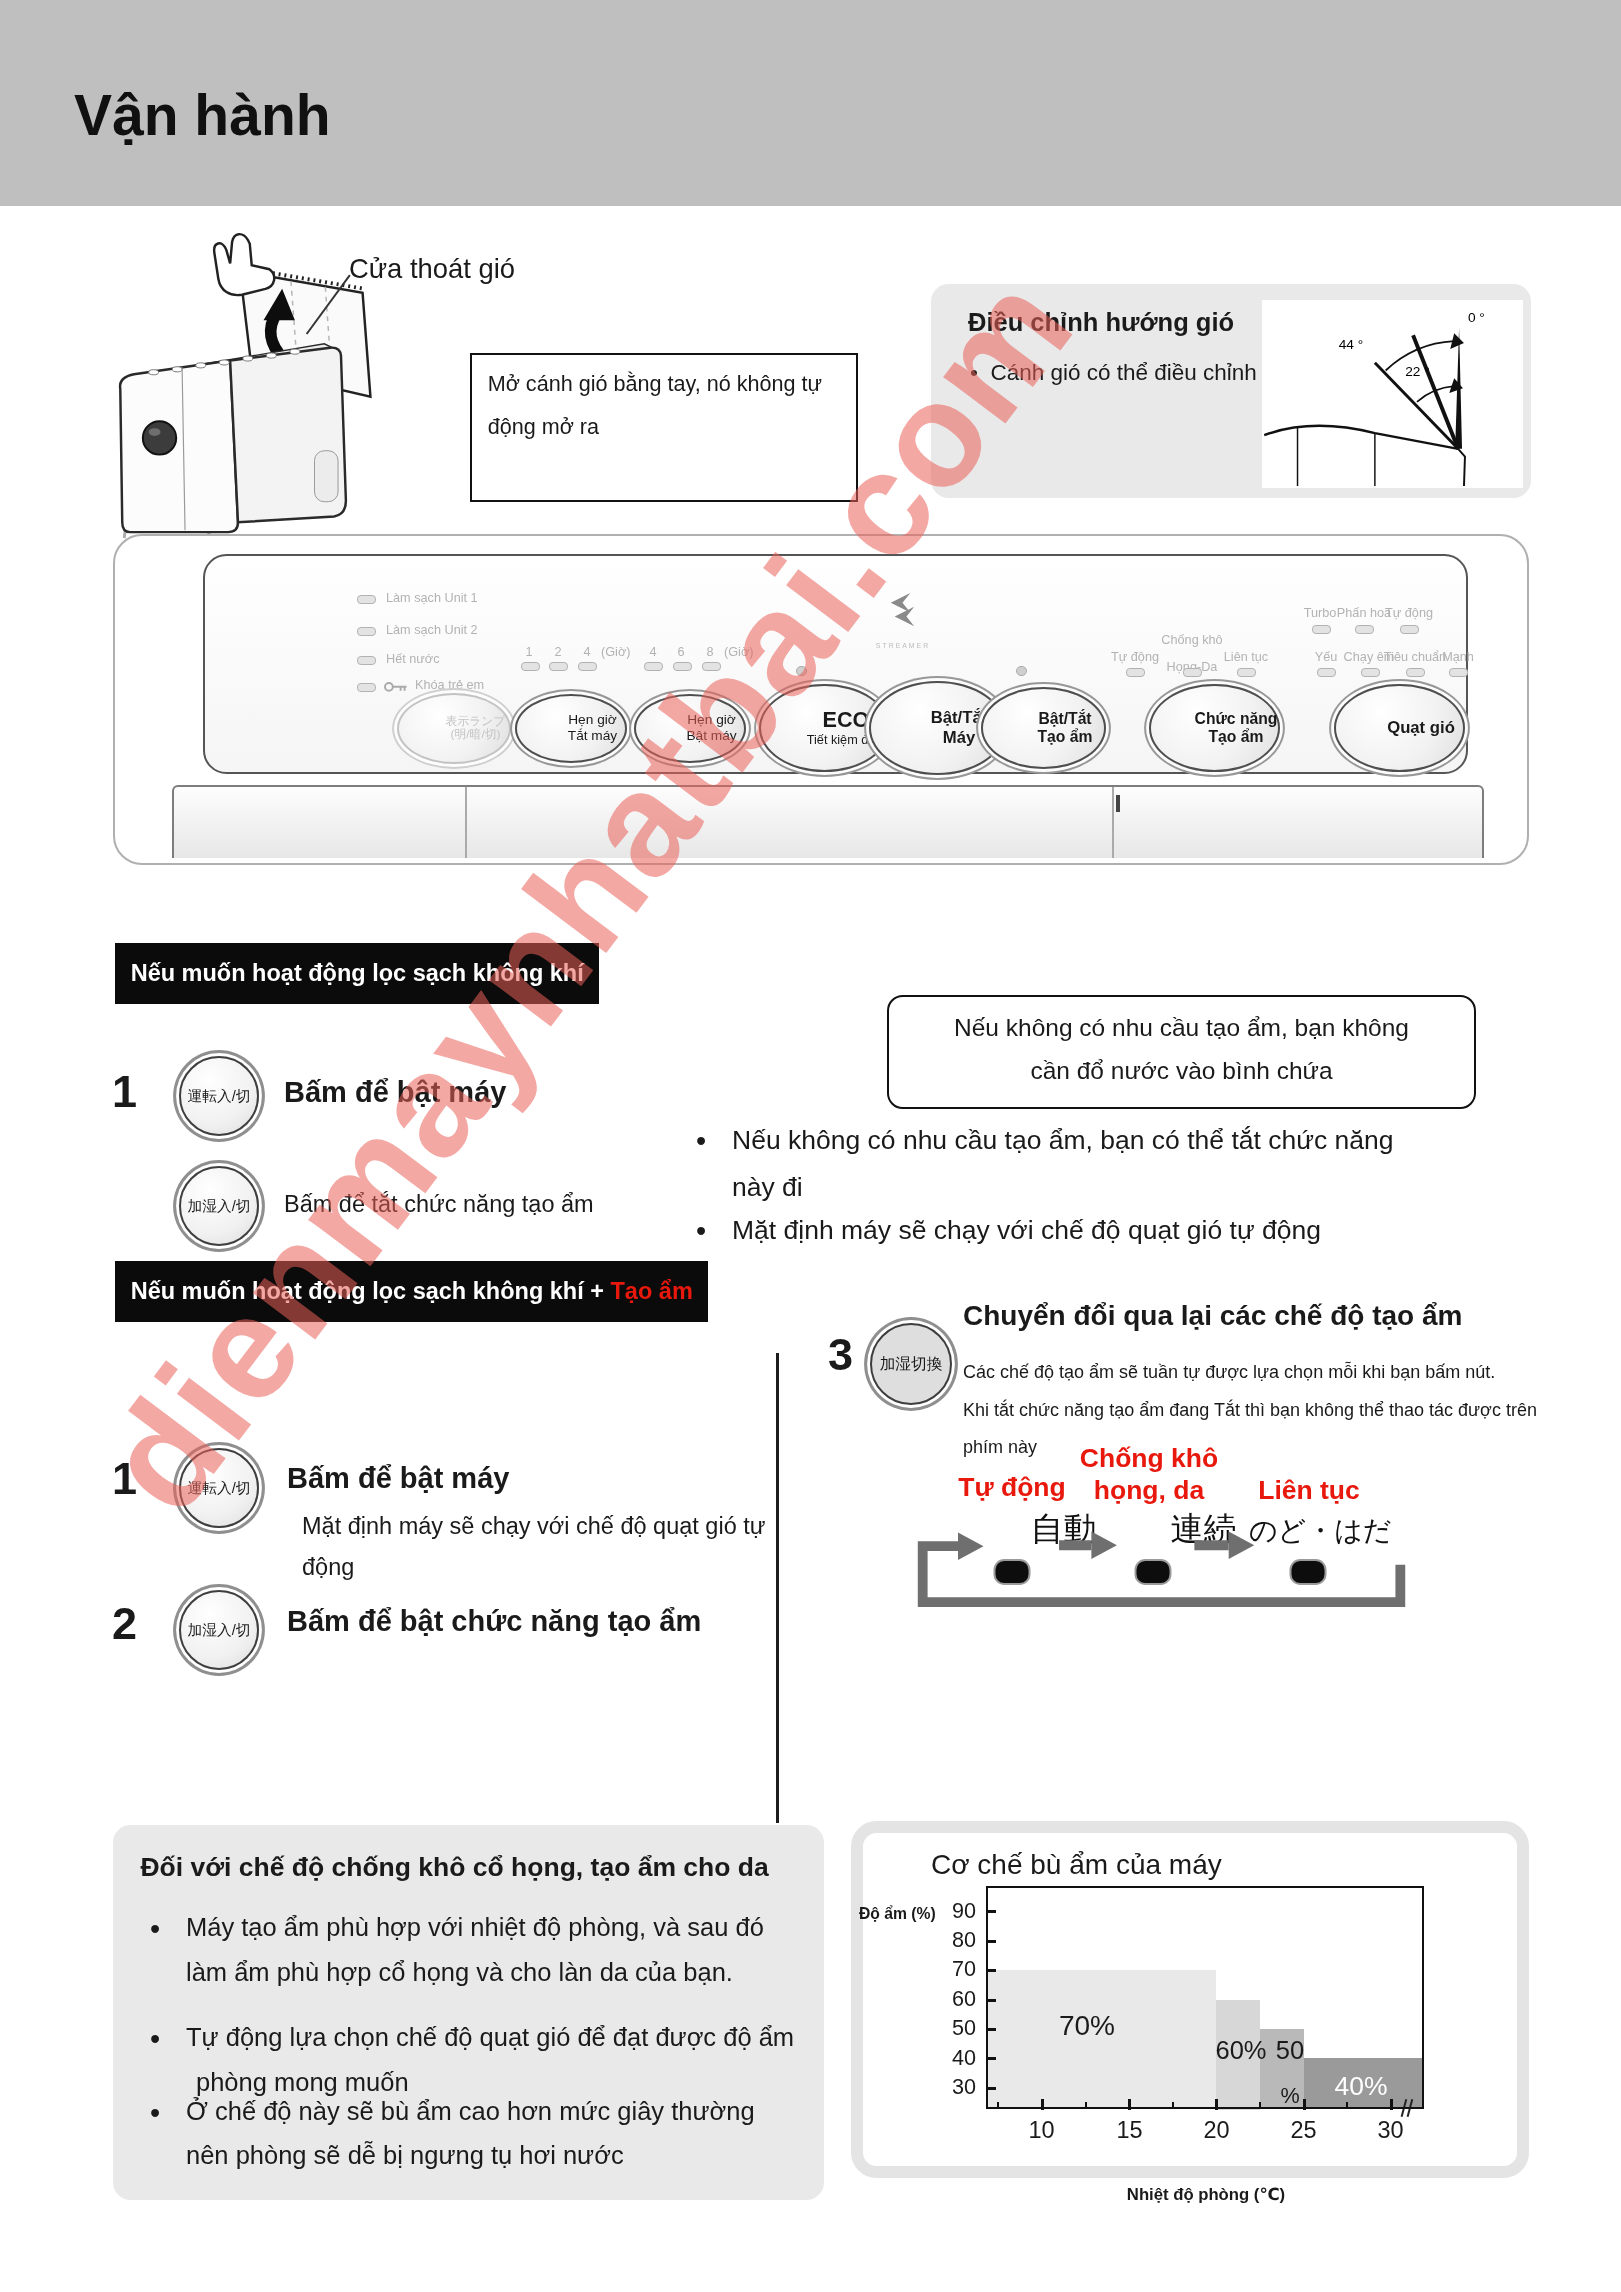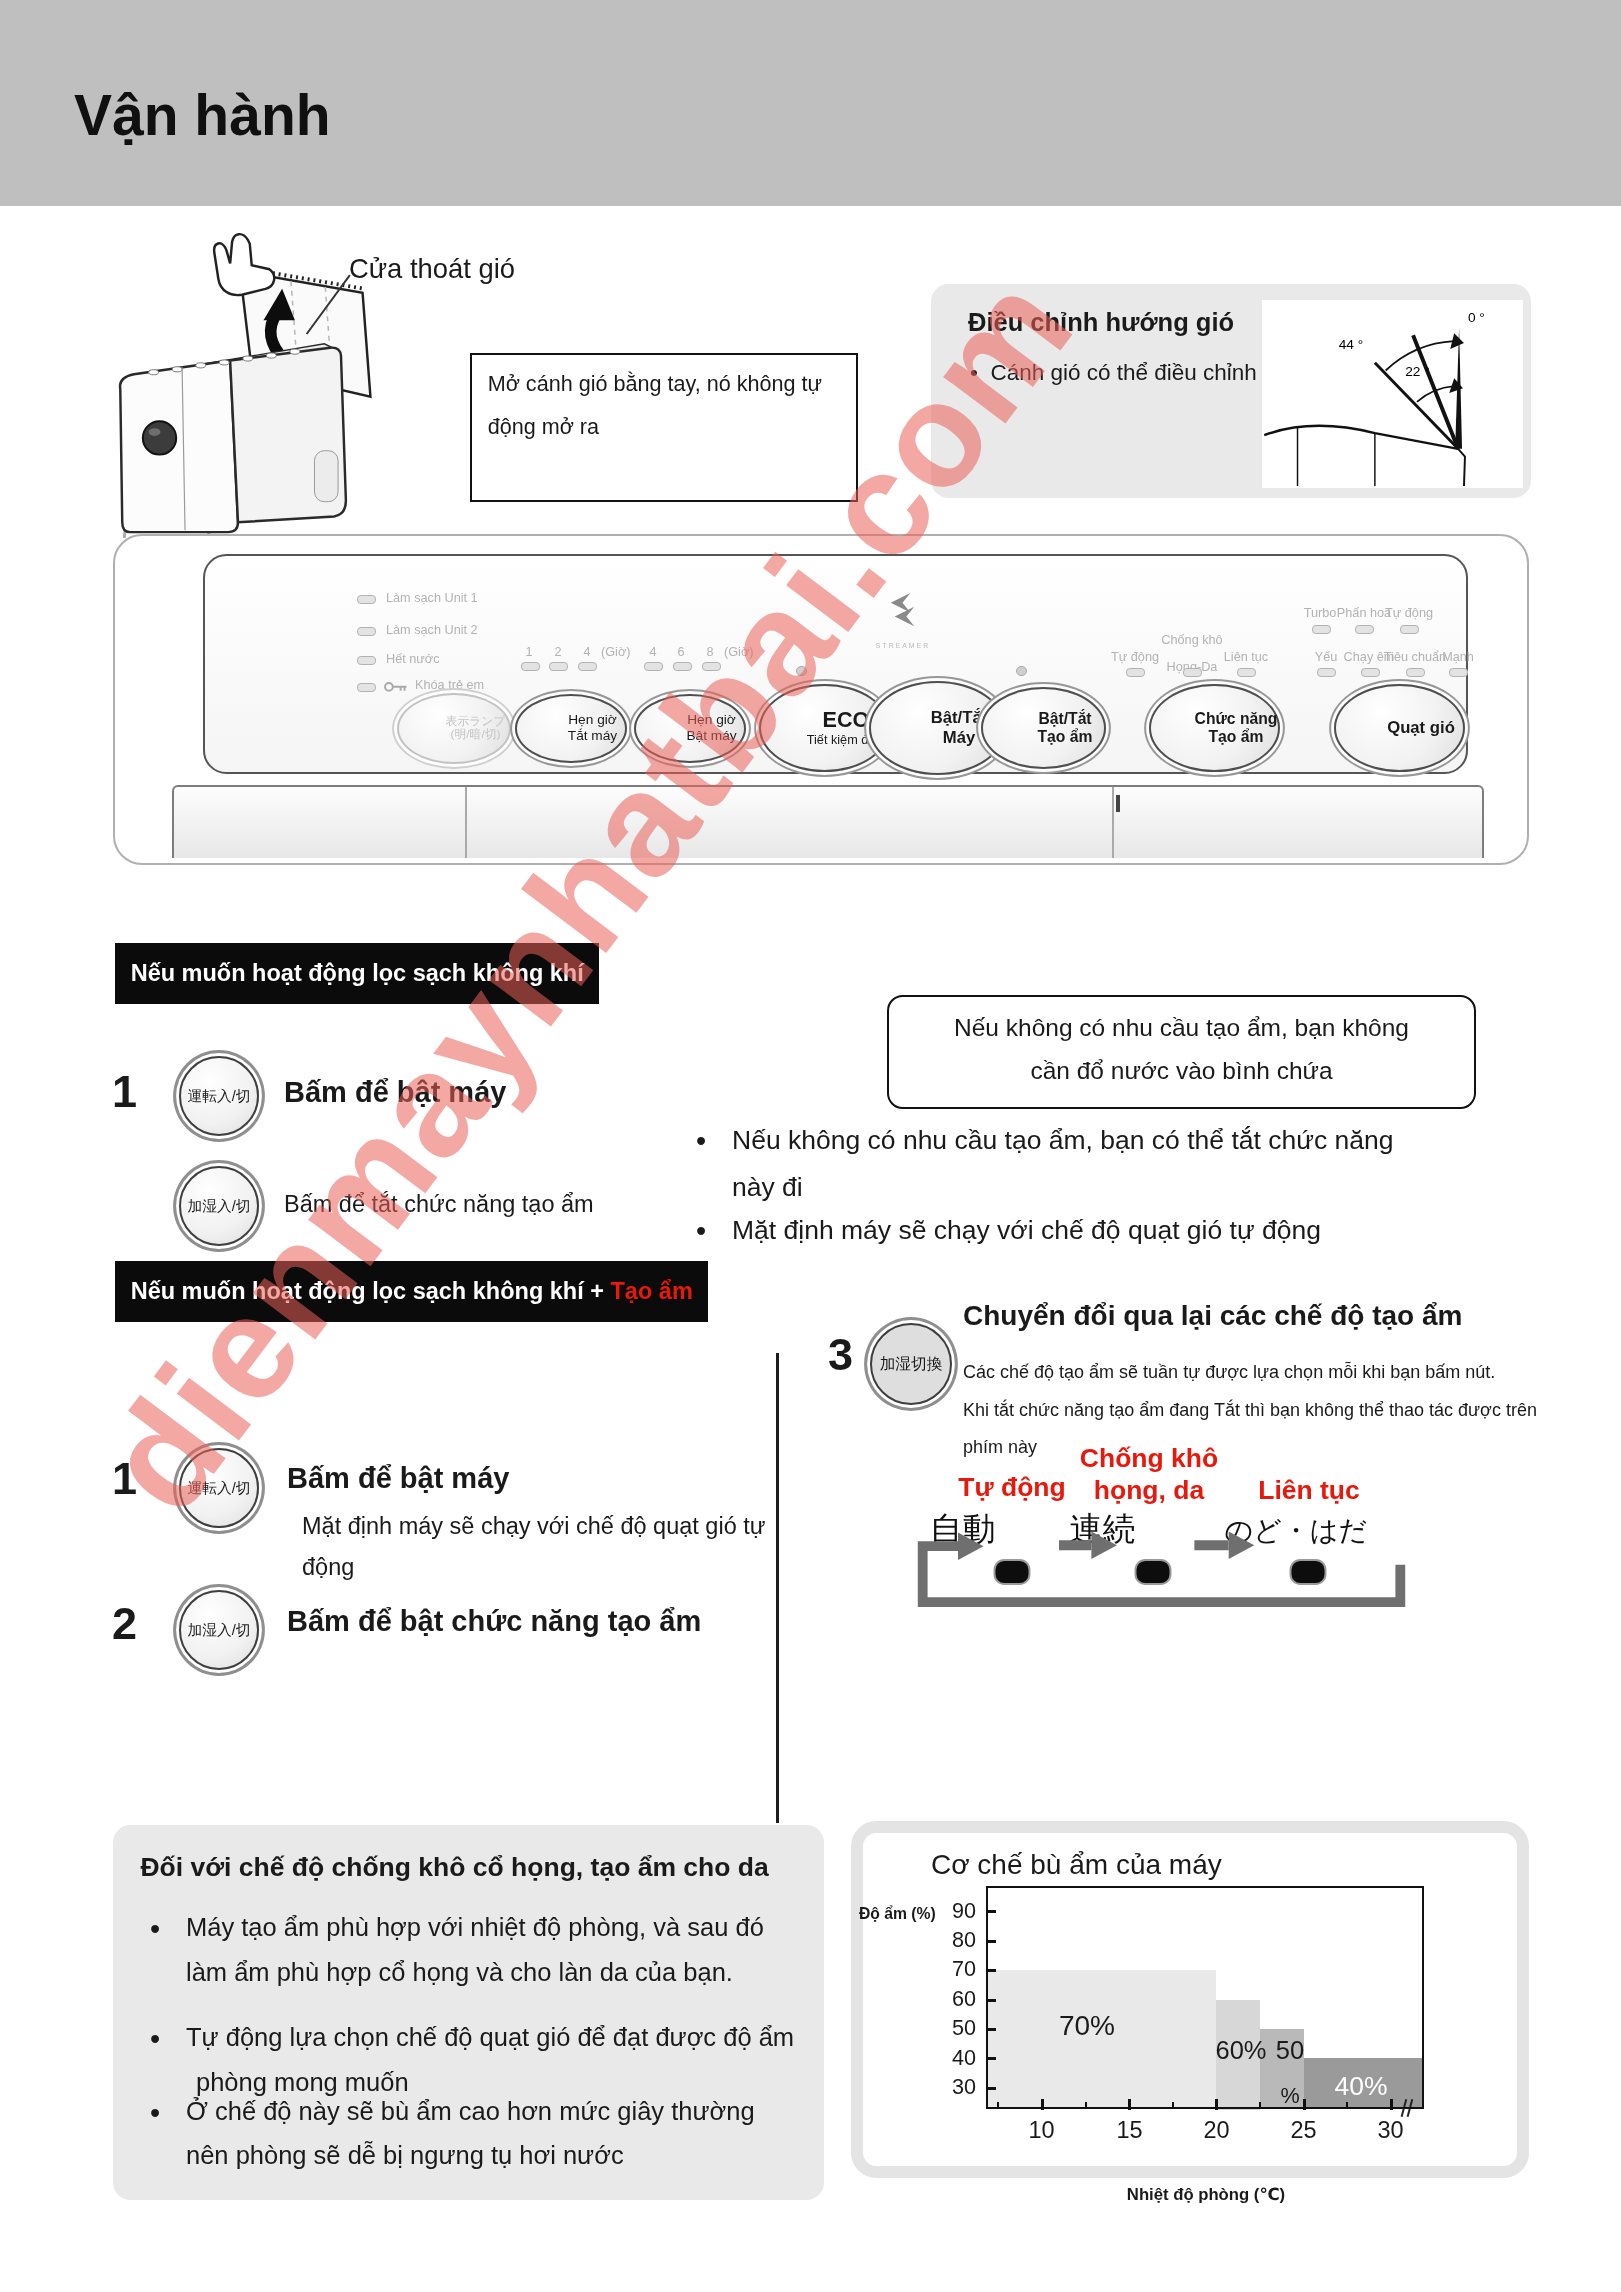--- a/index.html
+++ b/index.html
@@ -40,21 +40,21 @@
   .stepbtn{position:absolute;width:76px;height:76px;border-radius:50%;border:2px solid #3e3e3e;
            background:radial-gradient(circle at 38% 30%,#fff 0%,#f1f1f1 60%,#dcdcdc 100%);
            box-shadow:0 0 0 2.9px #fff,0 0 0 5.9px #8f8f8f;
            display:flex;align-items:center;justify-content:center;font-size:14.7px;white-space:nowrap;}
   .steplabel{font-size:29px;font-weight:bold;white-space:nowrap;}
   .bdot{font-size:29px;}
   .btxt{font-size:26.5px;white-space:nowrap;}
   
   .modevi{position:absolute;width:157px;text-align:center;transform:translateX(-50%);
           font-size:26.5px;font-weight:bold;color:var(--red,#e8180c);white-space:nowrap;}
-  .modejp{position:absolute;width:167px;text-align:left;transform:translateX(-50%);
+  .modejp{position:absolute;width:167px;text-align:right;transform:translateX(-50%);
           font-size:33px;color:#111;white-space:nowrap;}
   .modeled{position:absolute;width:33px;height:21.6px;border-radius:10.8px;background:#0d0d0d;
            border:2px solid #9a9a9a;transform:translateX(-50%);}
   
   #throatbox{left:113px;top:1825px;width:711px;height:375px;}
   #chartframe{left:851px;top:1821px;width:678px;height:357px;border:12.7px solid #e4e4e4;
               border-radius:25.5px;background:#fff;box-sizing:border-box;}
   .cht-ytick{position:absolute;width:61px;text-align:right;font-size:21.6px;}
   .cht-xtick{position:absolute;width:59px;text-align:center;font-size:23.5px;}
   .wm{position:absolute;left:-245px;top:809px;width:1666px;text-align:center;

